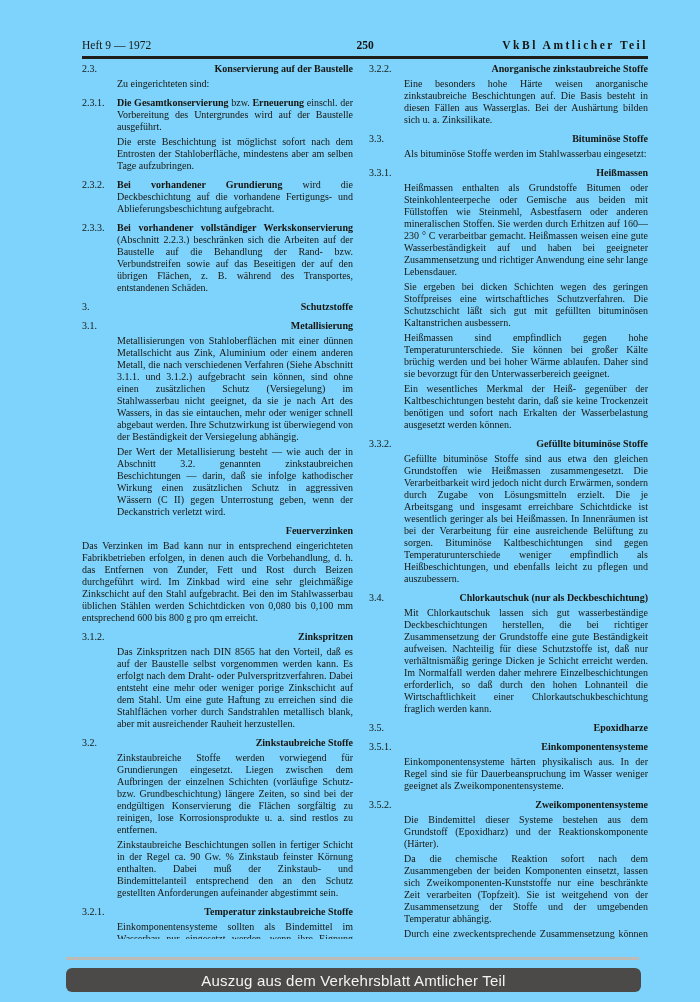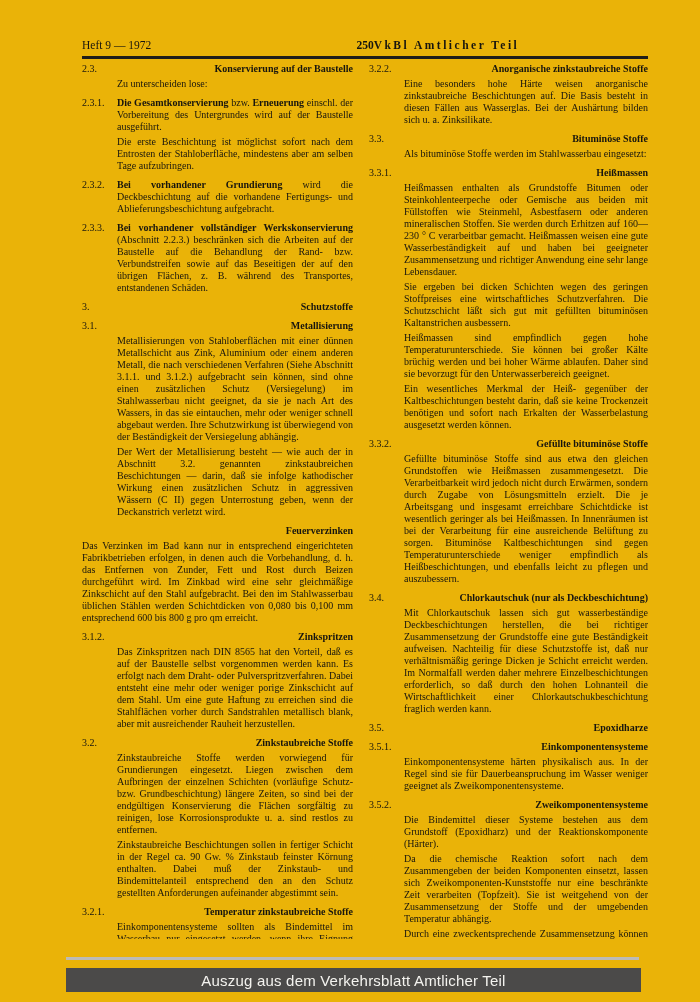--- a/index.html
+++ b/index.html
@@ -1,36 +1,36 @@
 <!DOCTYPE html>
 <html><head>
 <meta charset="utf-8">
 <style>
   * { margin: 0; padding: 0; box-sizing: border-box; }
   html, body { background: #d8d6d1; }
   .page {
     position: relative;
     width: 700px;
     height: 1002px;
-    background: #eab308;
+    background: #7dd3fc;
     color: #17150f;
     font-family: "Liberation Serif", serif;
     overflow: hidden;
     margin: 0 auto;
   }
   
   .hdr {
     position: absolute;
     left: 82px; top: 39px; width: 566px;
     display: flex; align-items: baseline;
     font-size: 11.5px;
   }
   .hdr .h-left  { flex: 1; text-align: left; }
   .hdr .h-center{ flex: 0 0 auto; font-weight: bold; }
-  .hdr .h-right { flex: 1; text-align: left; font-weight: bold; letter-spacing: 2.5px; }
+  .hdr .h-right { flex: 1; text-align: right; font-weight: bold; letter-spacing: 2.5px; }
   .hdr-rule {
     position: absolute; left: 82px; top: 56px; width: 566px; height: 3px;
     background: #201e19;
   }
   
   .cols {
     position: absolute;
     left: 82px; top: 63px; width: 566px; height: 876px;
     display: flex; gap: 16px;
     overflow: hidden;
@@ -52,21 +52,21 @@
   .sec-body p.head { text-align: right; }
   .b { font-weight: bold; }
   
   .f-rule {
     position: absolute; left: 66px; top: 957px; width: 573px; height: 3px;
     background: #bcbbb6;
   }
   .f-bar {
     position: absolute; left: 66px; top: 968px; width: 575px; height: 24px;
     background: #4b4a49;
-    display: flex; align-items: center; justify-content: center;
+    display: flex; align-items: center; justify-content: center; border-radius: 6px;
   }
   .f-bar span {
     color: #f4f3ef;
     font-family: "Liberation Sans", sans-serif;
     font-size: 15px;
     letter-spacing: 0.2px;
   }
 </style>
 </head>
 <body>
@@ -79,21 +79,21 @@
     <span class="h-right">VkBl Amtlicher Teil</span>
   </header>
   <div class="hdr-rule"></div>
 
   <main class="cols">
     <div class="col left" id="col-left">
         <div class="section">
           <div class="num">2.3.</div>
           <div class="sec-body">
             <p class="head"><span class="b">Konservierung auf der Baustelle</span></p>
-            <p><span>Zu unterscheiden lose:</span></p>
+            <p><span>Zu eingerichteten sind:</span></p>
           </div>
         </div>
         <div class="section">
           <div class="num">2.3.1.</div>
           <div class="sec-body">
             <p><span class="b">Die Gesamtkonservierung</span><span> bzw. </span><span class="b">Erneuerung</span><span> einschl. der Vorbereitung des Untergrundes wird auf der Baustelle ausgeführt.</span></p>
             <p><span>Die erste Beschichtung ist möglichst sofort nach dem Entrosten der Stahloberfläche, mindestens aber am selben Tage aufzubringen.</span></p>
           </div>
         </div>
         <div class="section">

